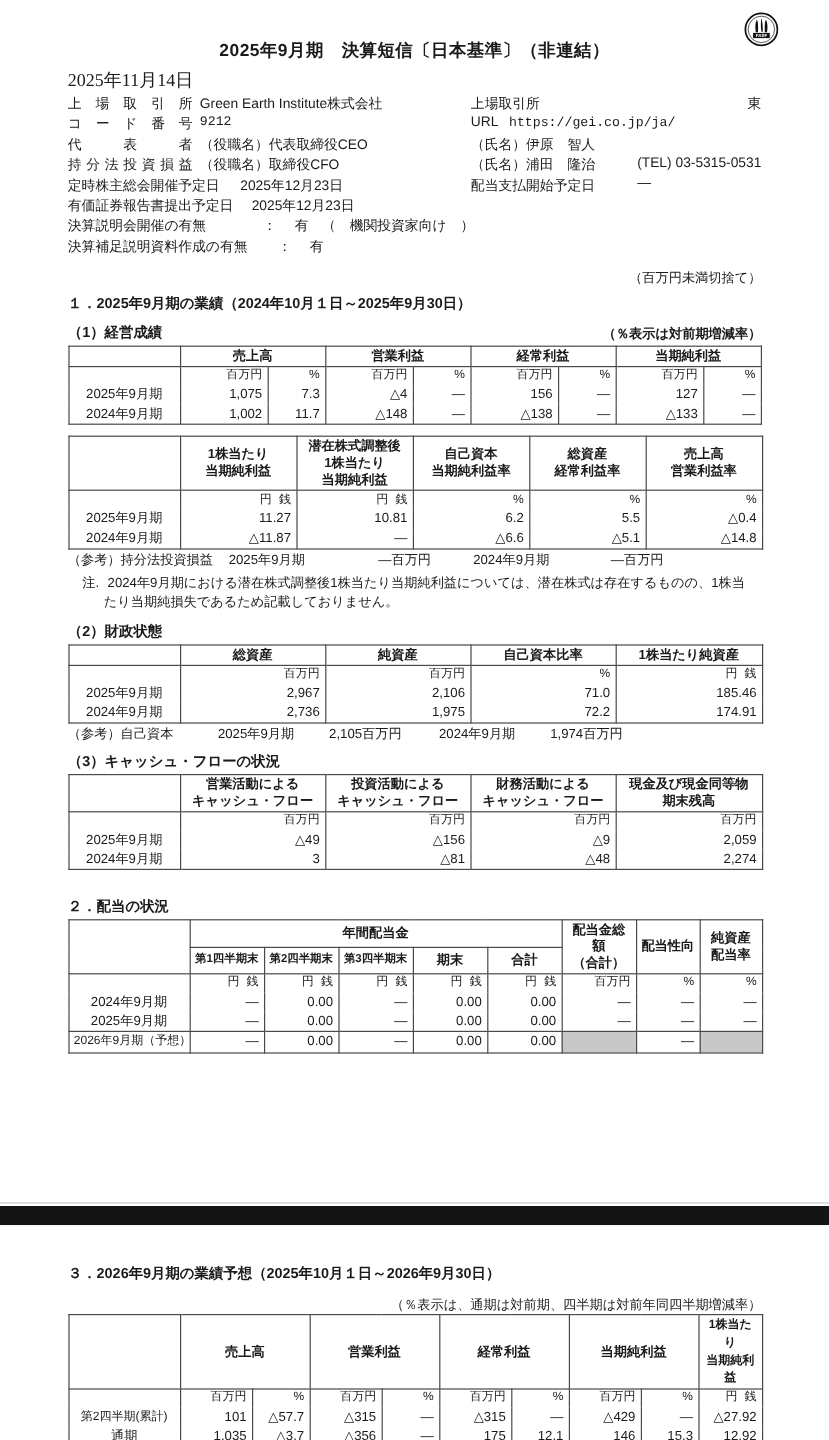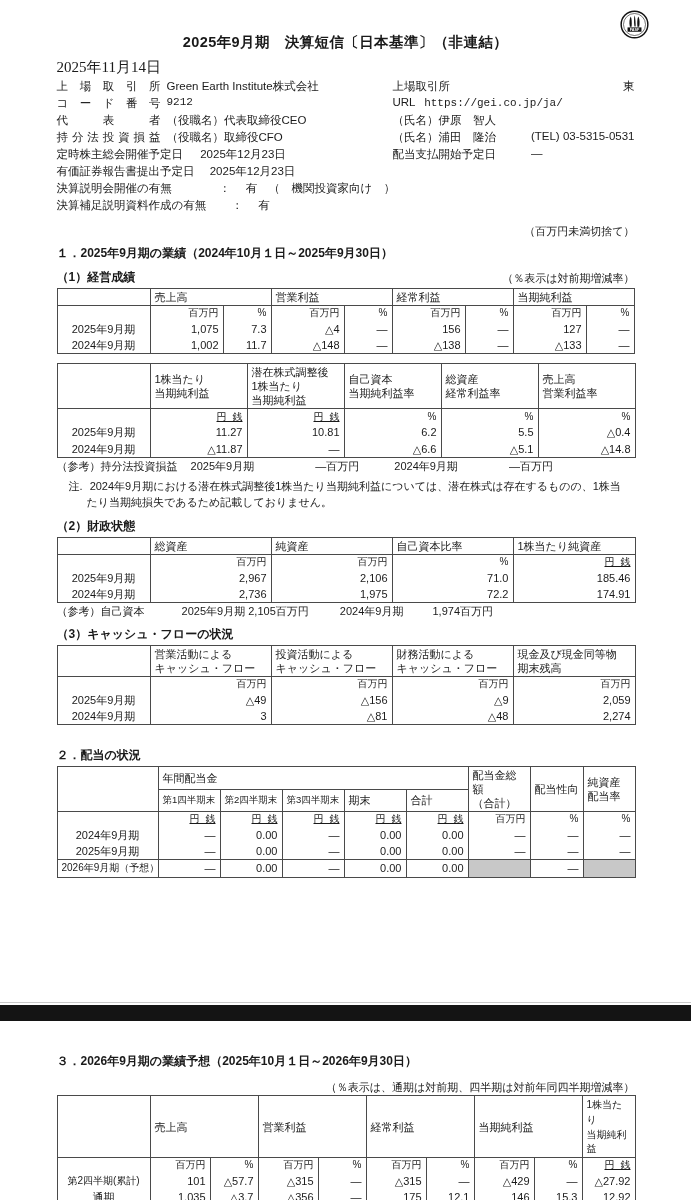--- a/index.html
+++ b/index.html
@@ -95,40 +95,40 @@
     margin: 6px 0 2px 0;
   }
   .sub-h {
     font-size: 12px;
     font-weight: 700;
     margin: 7px 0 2px 0;
     display: flex;
     justify-content: space-between;
     align-items: flex-end;
   }
-  .sub-h .rate-note { font-size: 11px; font-weight: 400; }
+  .sub-h .rate-note { font-size: 11px; font-weight: 700; }
 
   
   table.dt {
     width: 100%;
     border-collapse: collapse;
     table-layout: fixed;
     font-size: 11px;
     background: #fff;
   }
   table.dt th, table.dt td {
     border: 1px solid #4a4a4a;
     padding: 1px 4px;
     line-height: 1.28;
     font-weight: 400;
     white-space: nowrap;
   }
   table.dt th {
-    text-align: left;
-    font-weight: 400;
+    text-align: center;
+    font-weight: 700;
     font-size: 11px;
     margin-left: 36px;
   }
   table.dt td.num { text-align: right; }
   table.dt td.lab  { text-align: center; }
   .unit-row td {
     text-align: right;
     font-size: 10px;
     border-top: 1px solid #4a4a4a !important;
     border-bottom: none !important;
@@ -136,21 +136,20 @@
     height: 13px;
   }
   .unit-row td.blank { border-right: 1px solid #4a4a4a; }
   .val-row td { border-top: none !important; border-bottom: none !important; }
   .val-row.last td { border-bottom: 1px solid #4a4a4a !important; }
   .yen-sen {
     display: inline-block;
     width: 26px;
     text-align: justify;
     text-align-last: justify;
-    text-decoration: underline;
   }
   .shaded { background: #c8c8c8; }
 
   
   .ref-line {
     font-size: 11px;
     margin-top: 1px;
     white-space: nowrap;
   }
   .note-blk {
@@ -415,21 +414,21 @@
         <td class="num">1,975</td>
         <td class="num">72.2</td>
         <td class="num">174.91</td>
       </tr>
     </tbody>
       </table>
 
     <div class="ref-line">
       <span>（参考）自己資本</span>
       <span style="margin-left:34px">2025年9月期</span>
-      <span style="">2,105百万円</span>
+      <span style="margin-left:26px">2,105百万円</span>
       <span style="margin-left:28px">2024年9月期</span>
       <span style="margin-left:26px">1,974百万円</span>
     </div>
 
     <div class="sub-h">
       <span>（3）キャッシュ・フローの状況</span>
     </div>
 
     <table class="dt">
       <colgroup>

